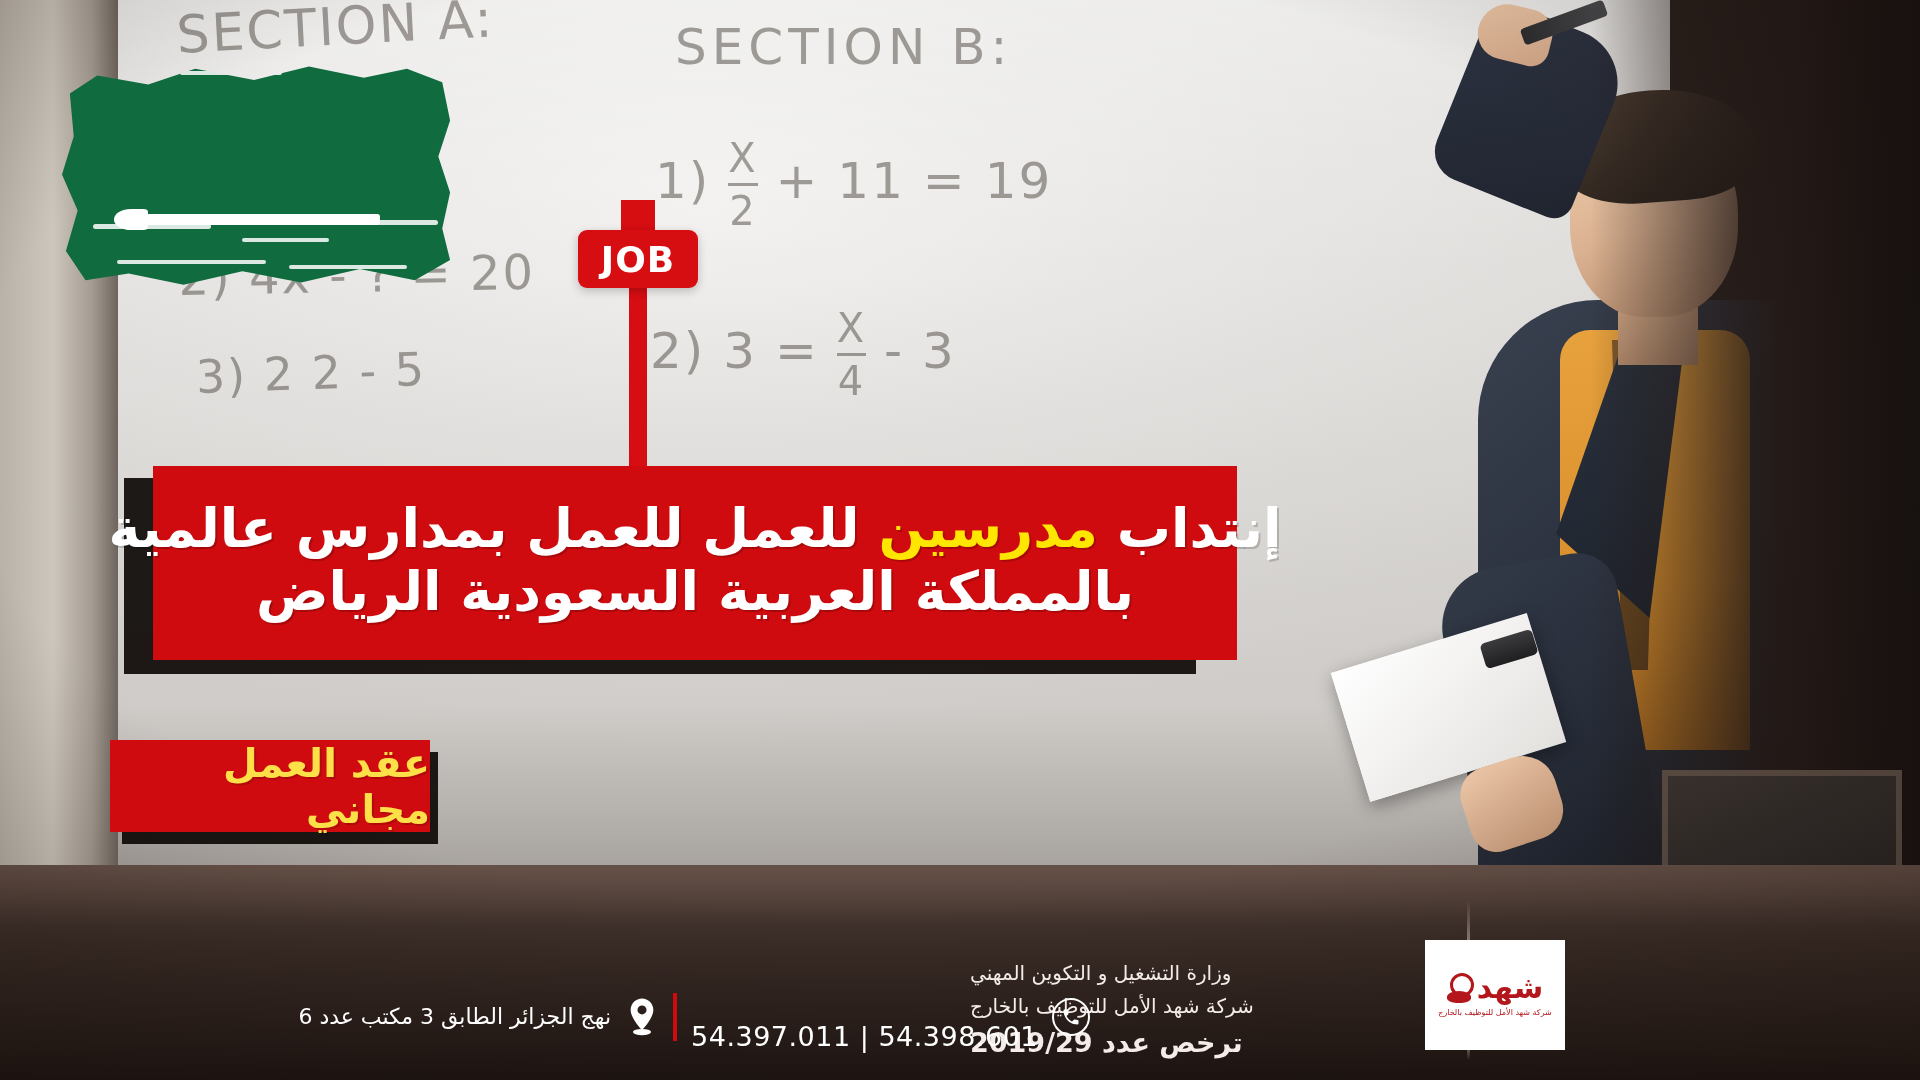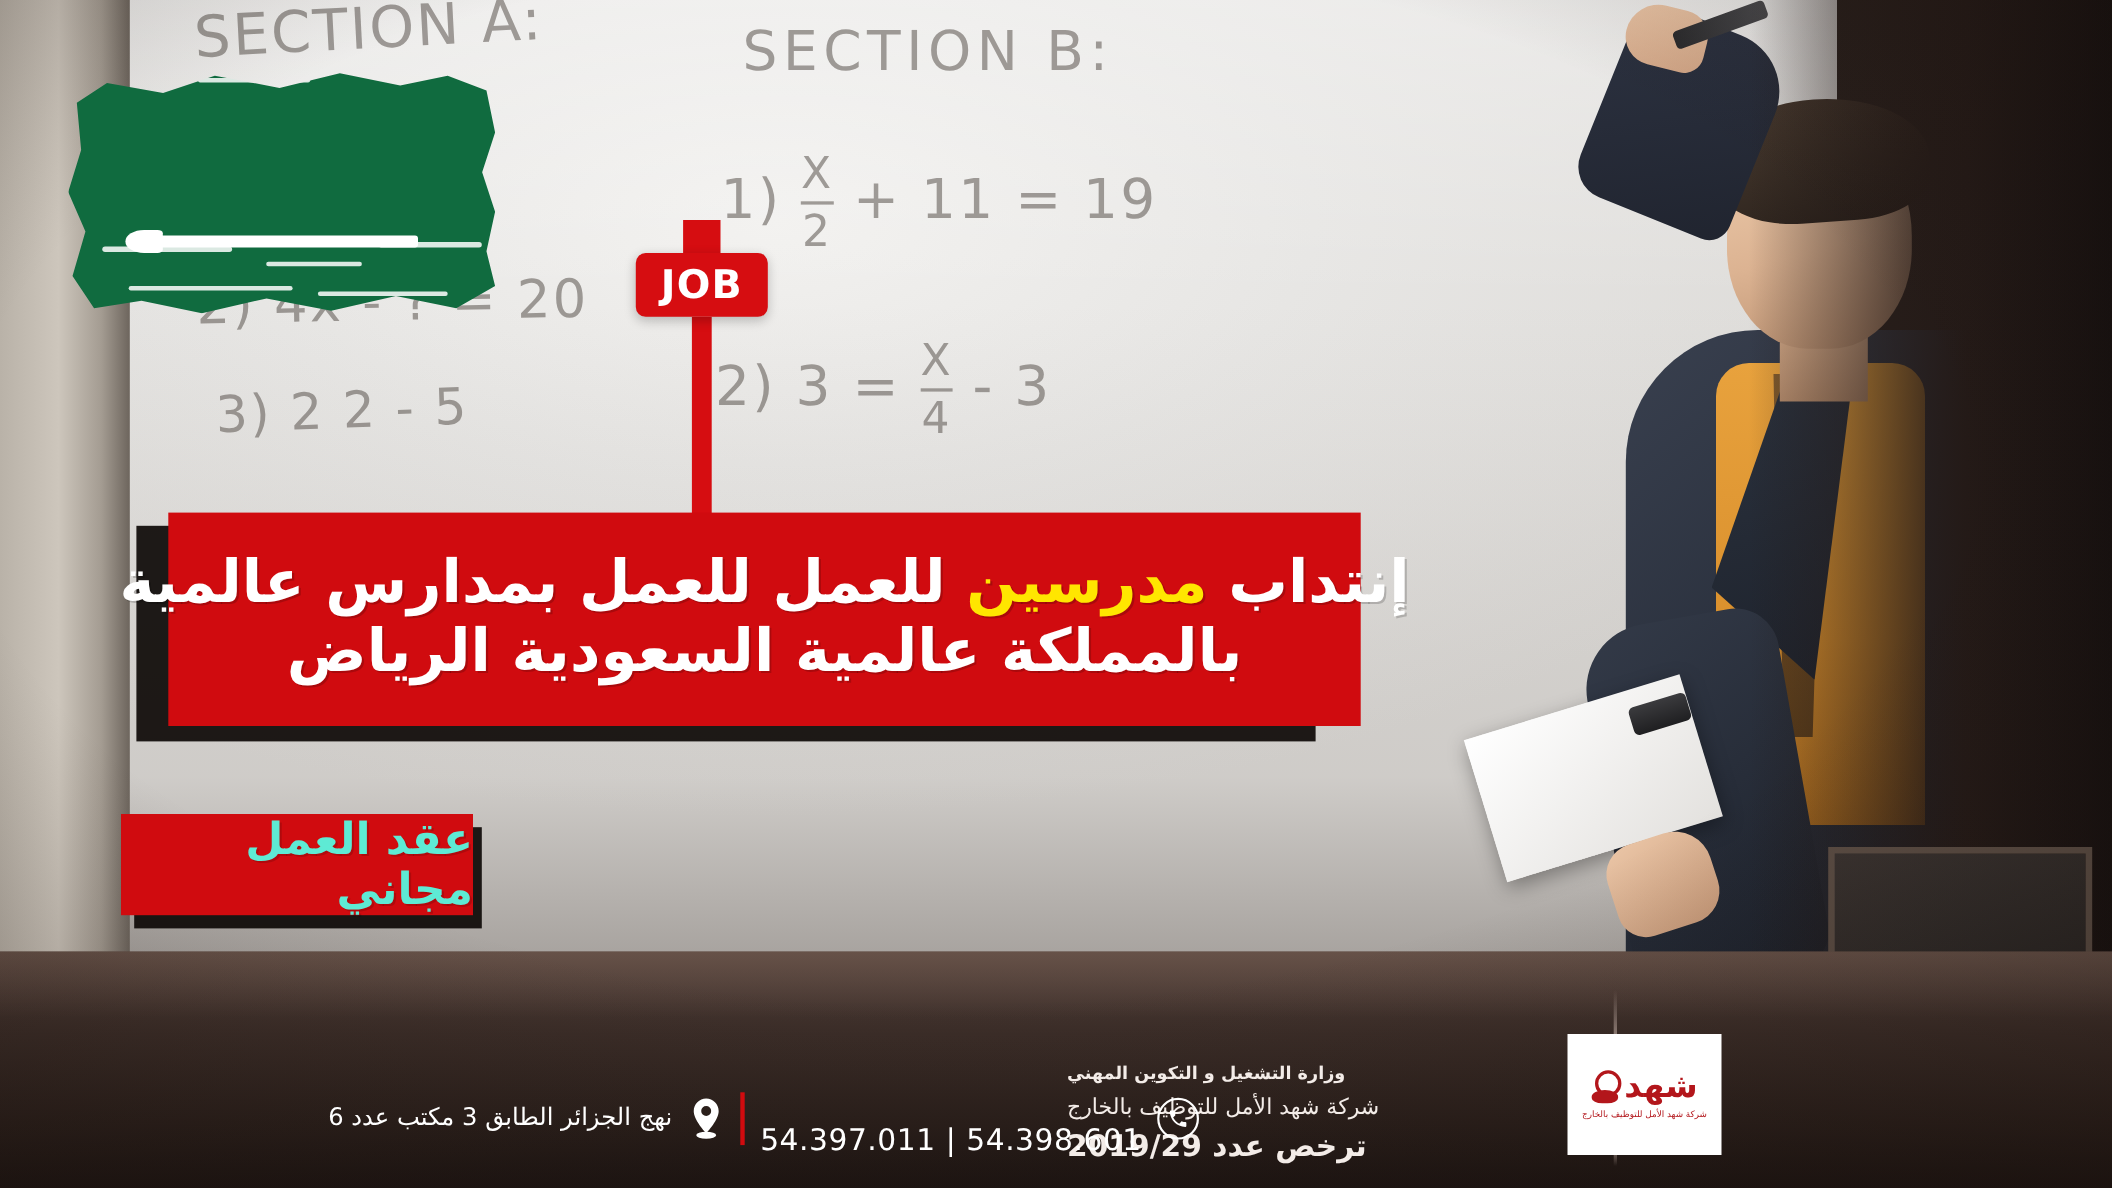--- a/index.html
+++ b/index.html
@@ -229,38 +229,38 @@
   
   .sub-shadow{
     position:absolute; left:122px; top:752px; width:316px; height:92px;
     background:#0d0907; opacity:.92;
   }
   .sub-banner{
     position:absolute; left:110px; top:740px; width:320px; height:92px;
     background:#d00b0f; display:flex; align-items:center; justify-content:center;
   }
   .sub-banner span{
-    color:#5eead4; direction:rtl; font-size:40px; font-weight:bold;
+    color:#fde047; direction:rtl; font-size:40px; font-weight:bold;
     text-shadow:2px 2px 0 rgba(0,0,0,.15);
   }
 
   
   .footer{
     position:absolute; left:0; bottom:0; width:1920px; height:250px;
     pointer-events:none;
   }
   .footer-divider{
     position:absolute; right:450px; bottom:20px; width:3px; height:160px;
     background:linear-gradient(180deg,rgba(190,160,150,0),#b9a59d 40%,#b9a59d 85%,rgba(190,160,150,0));
   }
   .ministry-block{
     position:absolute; right:520px; bottom:22px; width:430px;
     text-align:left; direction:rtl; color:#f3ece8;
   }
-  .ministry-block .m1{ font-size:16px; font-weight:bold; margin-bottom:9px; white-space:nowrap;}
+  .ministry-block .m1{ font-size:20px; font-weight:normal; margin-bottom:9px; white-space:nowrap;}
   .ministry-block .m2{ font-size:20px; margin-bottom:9px; white-space:nowrap;}
   .ministry-block .m3{ font-size:27px; font-weight:bold; white-space:nowrap;}
 
   
   .logo-card{
     position:absolute; right:355px; bottom:30px; width:140px; height:110px;
     background:#ffffff; display:flex; flex-direction:column;
     align-items:center; justify-content:center; padding:6px;
   }
   .logo-row{ display:flex; gap:6px; direction:rtl;}
@@ -378,21 +378,21 @@
     <div class="job-knob"></div>
     <div class="job-plate">
       <span>JOB</span>
     </div>
     <div class="job-post"></div>
   </div>
 
   <div class="headline-shadow"></div>
   <div class="headline">
     <div class="headline-line"><span>إنتداب </span><span class="hl-highlight">مدرسين</span><span> للعمل للعمل بمدارس عالمية</span></div>
-    <div class="headline-line">بالمملكة عالمية السعودية الرياض</div>
+    <div class="headline-line">بالمملكة العربية السعودية الرياض</div>
   </div>
 
   <div class="sub-shadow"></div>
   <div class="sub-banner">
     <span>عقد العمل مجاني</span>
   </div>
 
   <div class="footer">
 
     <div class="footer-divider"></div>

